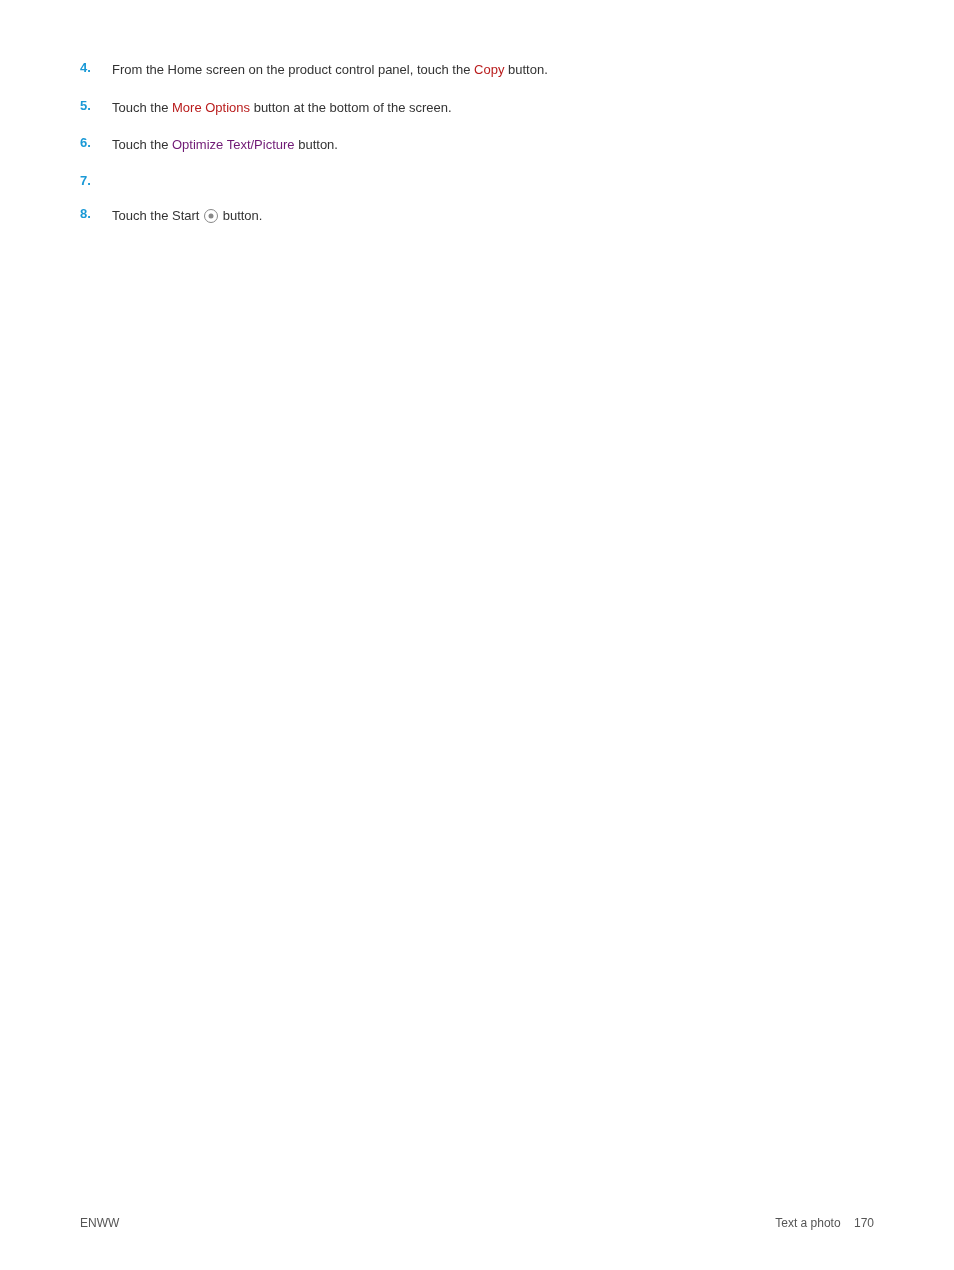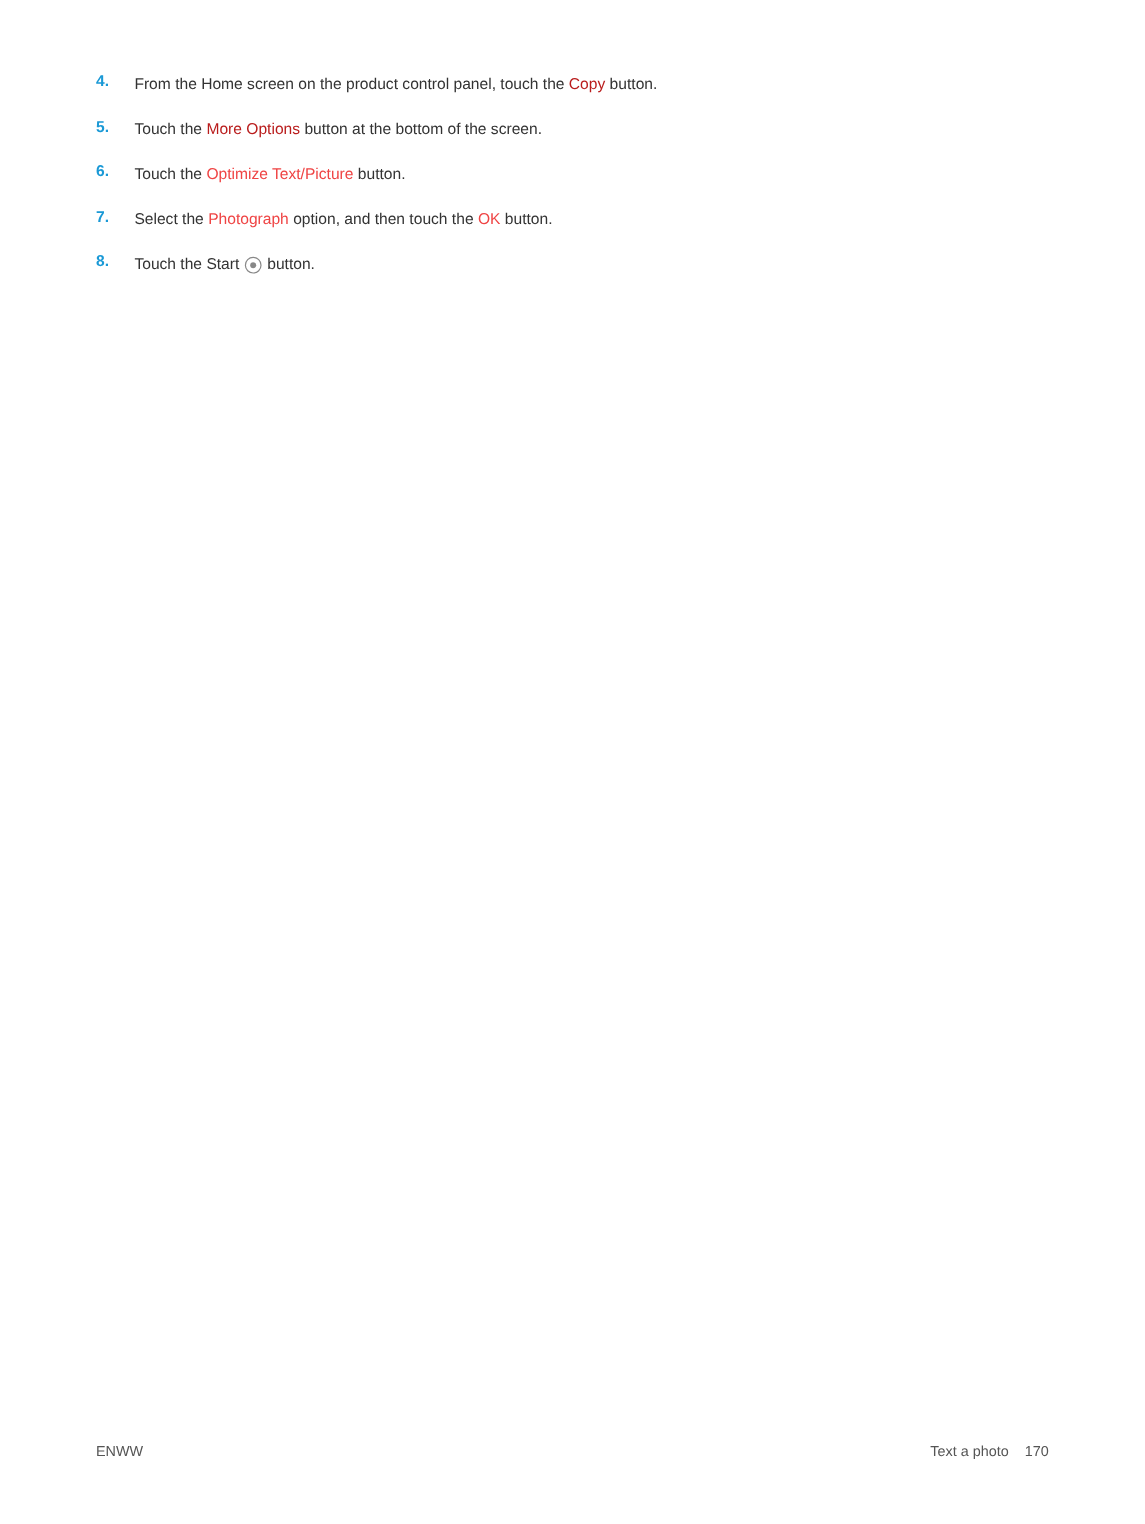--- a/index.html
+++ b/index.html
@@ -47,21 +47,21 @@
       font-size: 13px;
       color: #333333;
       line-height: 1.5;
     }
 
     .link-blue {
       color: #b91c1c;
     }
 
     .link-teal {
-      color: #ef4444;
+      color: #701a75;
     }
 
     .start-icon {
       display: inline-block;
       width: 14px;
       height: 14px;
       border-radius: 50%;
       border: 1.5px solid #888888;
       position: relative;
       vertical-align: middle;
@@ -75,21 +75,21 @@
       left: 50%;
       transform: translate(-50%, -50%);
       width: 5px;
       height: 5px;
       border-radius: 50%;
       background: #888888;
     }
 
     .page-footer {
       position: absolute;
-      bottom: 54px;
+      bottom: 40px;
       left: 0;
       right: 0;
       display: flex;
       justify-content: space-between;
       padding: 0 80px;
     }
 
     .footer-left {
       font-size: 12px;
       color: #555555;
@@ -122,23 +122,20 @@
 
     <li class="step-item">
       <span class="step-number">6.</span>
       <span class="step-text">
         Touch the <span class="link-teal">Optimize Text/Picture</span> button.
       </span>
     </li>
 
     <li class="step-item">
       <span class="step-number">7.</span>
-      <span class="step-text">
-        Select the <span class="link-teal">Photograph</span> option, and then touch the <span class="link-teal">OK</span> button.
-      </span>
     </li>
 
     <li class="step-item">
       <span class="step-number">8.</span>
       <span class="step-text">
         Touch the Start <span class="start-icon"></span> button.
       </span>
     </li>
 
   </ol>

